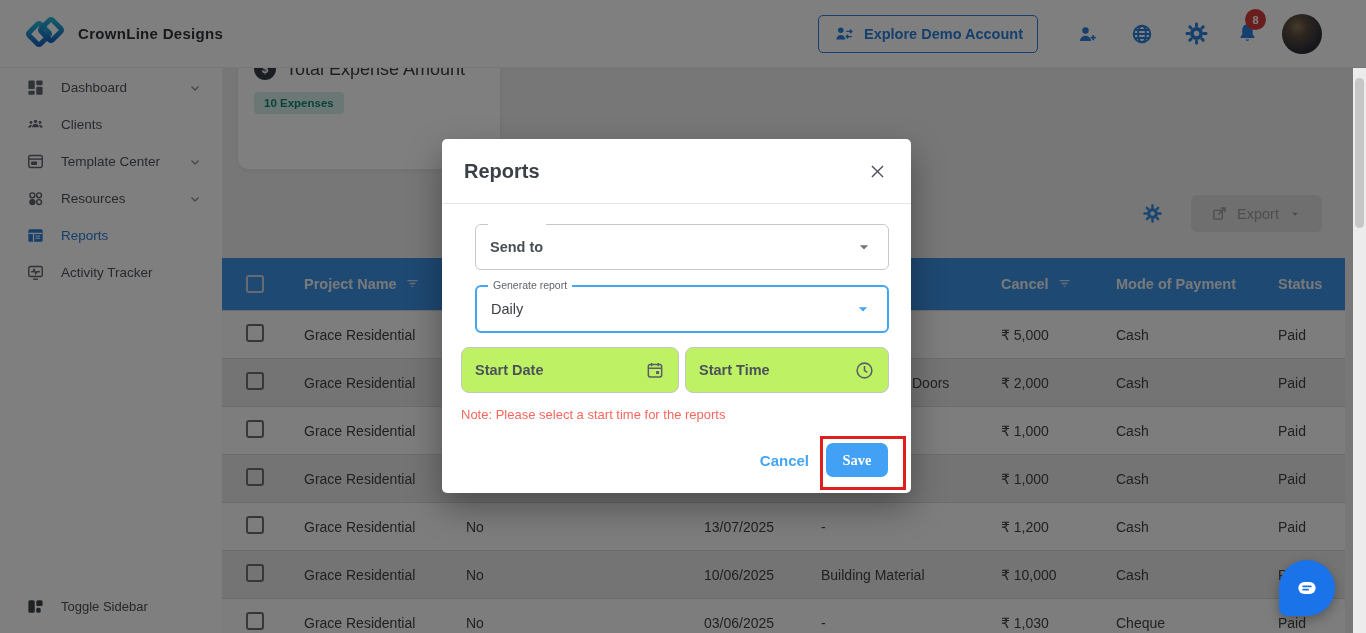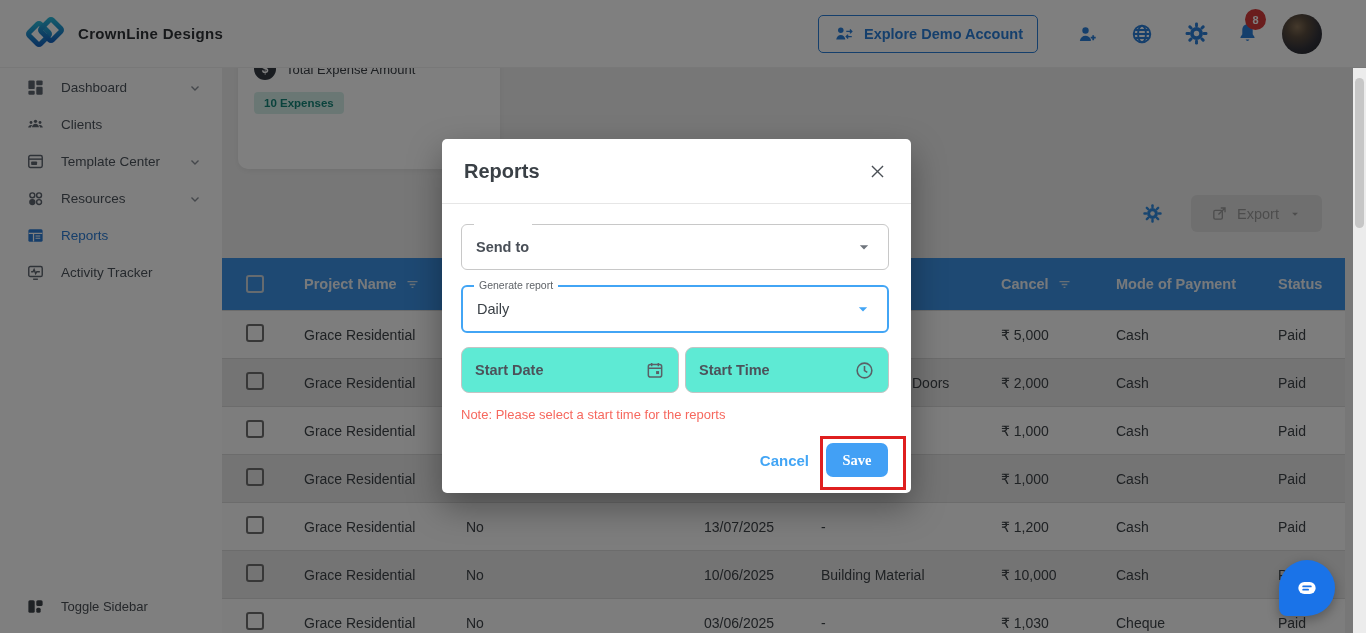--- a/index.html
+++ b/index.html
@@ -36,35 +36,35 @@
   .toggle-item .sicon { width:19px; height:19px; color:#3f444a; }
 
   
   .main { position:absolute; left:222px; top:68px; right:0; bottom:0; background:#efefef; overflow:hidden; z-index:1; }
 
   .exp-card { position:absolute; left:16px; top:-24px; width:262px; height:125px; background:#fff;
               border-radius:10px; box-shadow:0 2px 6px rgba(0,0,0,.06); padding:14px 16px 0 16px; }
   .exp-row { display:flex; align-items:center; gap:10px; }
   .dollar-circle { width:22px; height:22px; border-radius:50%; background:#343a43; color:#fff; font-size:12px;
                    font-weight:700; display:flex; align-items:center; justify-content:center; }
-  .exp-title { font-size:13px; color:#3c4147; }
+  .exp-title { font-size:18px; color:#3c4147; }
   .exp-amount { font-size:20px; font-weight:700; color:#16181b; margin:9px 0 0 2px; letter-spacing:.3px; }
   .exp-badge { display:inline-block; margin:12px 0 0 0; background:#d5efe9; color:#158578; font-size:11.5px;
                font-weight:700; padding:5px 10px; border-radius:4px; }
 
   .toolbar { position:absolute; right:44px; top:127px; display:flex; align-items:center; gap:28px; }
   .gear-btn { color:#2f8ae0; cursor:pointer; display:flex; }
   .export-btn { width:131px; height:37px; background:#dedede; border:none; border-radius:6px; color:#9b9b9b;
                 font-size:14.5px; font-weight:500; display:flex; align-items:center; justify-content:center; gap:9px; cursor:pointer; }
 
   
   .table { position:absolute; left:0; top:190px; right:21px; }
   .tgrid { display:grid; grid-template-columns:66px 162px 238px 117px 180px 115px 162px 1fr; align-items:center; }
   .thead { background:#3c93e6; height:52px; color:#eef2f7; font-weight:700; font-size:14.5px; }
-  .th { display:flex; align-items:center; gap:8px; padding-left:16px; }
+  .th { display:flex; gap:8px; padding-left:16px; }
   .th.first { padding-left:24px; }
   .filter-ic { color:#dfe7ee; opacity:.9; }
   .trow { height:48px; font-size:14px; color:#3f4449; border-top:1px solid #d9d9d9; cursor:pointer; }
   .trow:nth-child(odd) { background:#fafafa; }
   .trow:nth-child(even) { background:#e9e9e9; }
   .td { padding-left:16px; overflow:hidden; white-space:nowrap; }
   .td-check { padding-left:24px; }
   
   .trow:nth-child(2) .td-cat { padding-left:107px; }
   .checkbox { width:18px; height:18px; border:2px solid #6f6f6f; border-radius:3px; display:inline-block; background:transparent; }
@@ -79,31 +79,31 @@
 
   
   .modal { position:absolute; left:442px; top:139px; width:469px; height:354px; background:#fff; border-radius:5px;
            box-shadow:0 14px 34px rgba(0,0,0,.35); z-index:60; }
   .modal-header { height:64px; display:flex; align-items:center; justify-content:space-between; padding:0 24px 0 22px; }
   .modal-title { font-size:20px; font-weight:600; color:#3a4046; }
   .close-btn { color:#4a4f55; cursor:pointer; display:flex; }
   .modal-divider { border:none; border-top:1px solid #e6e6e6; margin:0; }
   .modal-body { padding:20px 22px 0 19px; }
   .sel { position:relative; border:1px solid #c8c8c8; border-radius:6px; height:46px; display:flex; align-items:center;
-         padding:0 14px; cursor:pointer; background:#fff; }
+         padding:0 14px; cursor:pointer; background:#fff;margin-left:14px; }
   .sel .notch { position:absolute; top:-2px; left:12px; width:58px; height:3px; background:#fff; }
   .sel-label { font-size:14.5px; font-weight:600; color:#494f57; }
   .sel .arrow { margin-left:auto; color:#6f757d; display:flex; }
   .sel.focused { border:2px solid #42a5f5; height:48px; margin-top:15px;align-items:center; }
   .float-label { position:absolute; top:-8px; left:11px; background:#fff; padding:0 5px; font-size:10.5px; color:#5f6368; font-weight:500; }
   .sel-value { font-size:14.5px; color:#3a4046; font-weight:400; }
   .sel.focused .arrow { color:#42a5f5; }
   .dt-row { display:flex; gap:6px; margin-top:14px; }
   .field { position:relative; border:1px solid #c4c4c4; border-radius:8px; height:46px; display:flex; align-items:center;
-           padding:0 13px; cursor:text; background:#5eead4; }
+           padding:0 13px; cursor:text; background:#bef264; }
   .field-ph { font-size:14.5px; font-weight:600; color:#4c525a; }
   .field .ficon { margin-left:auto; color:#5a6066; display:flex; cursor:pointer; }
   .f-date { width:218px; } .f-time { flex:1; }
   .note { margin-top:14px; font-size:13px; color:#f6685e; }
   .modal-footer { display:flex; align-items:center; justify-content:flex-end; gap:17px; margin-top:21px; padding-right:1px; }
   .cancel-btn { background:none; border:none; color:#42a5f5; font-size:15px; font-weight:700; cursor:pointer; font-family:inherit; }
   .save-btn { background:#42a0f5; color:#fff; border:none; border-radius:7px; width:62px; height:34px; font-size:14.5px;
               font-weight:700; cursor:pointer; font-family:Liberation Serif, serif; }
 
   

